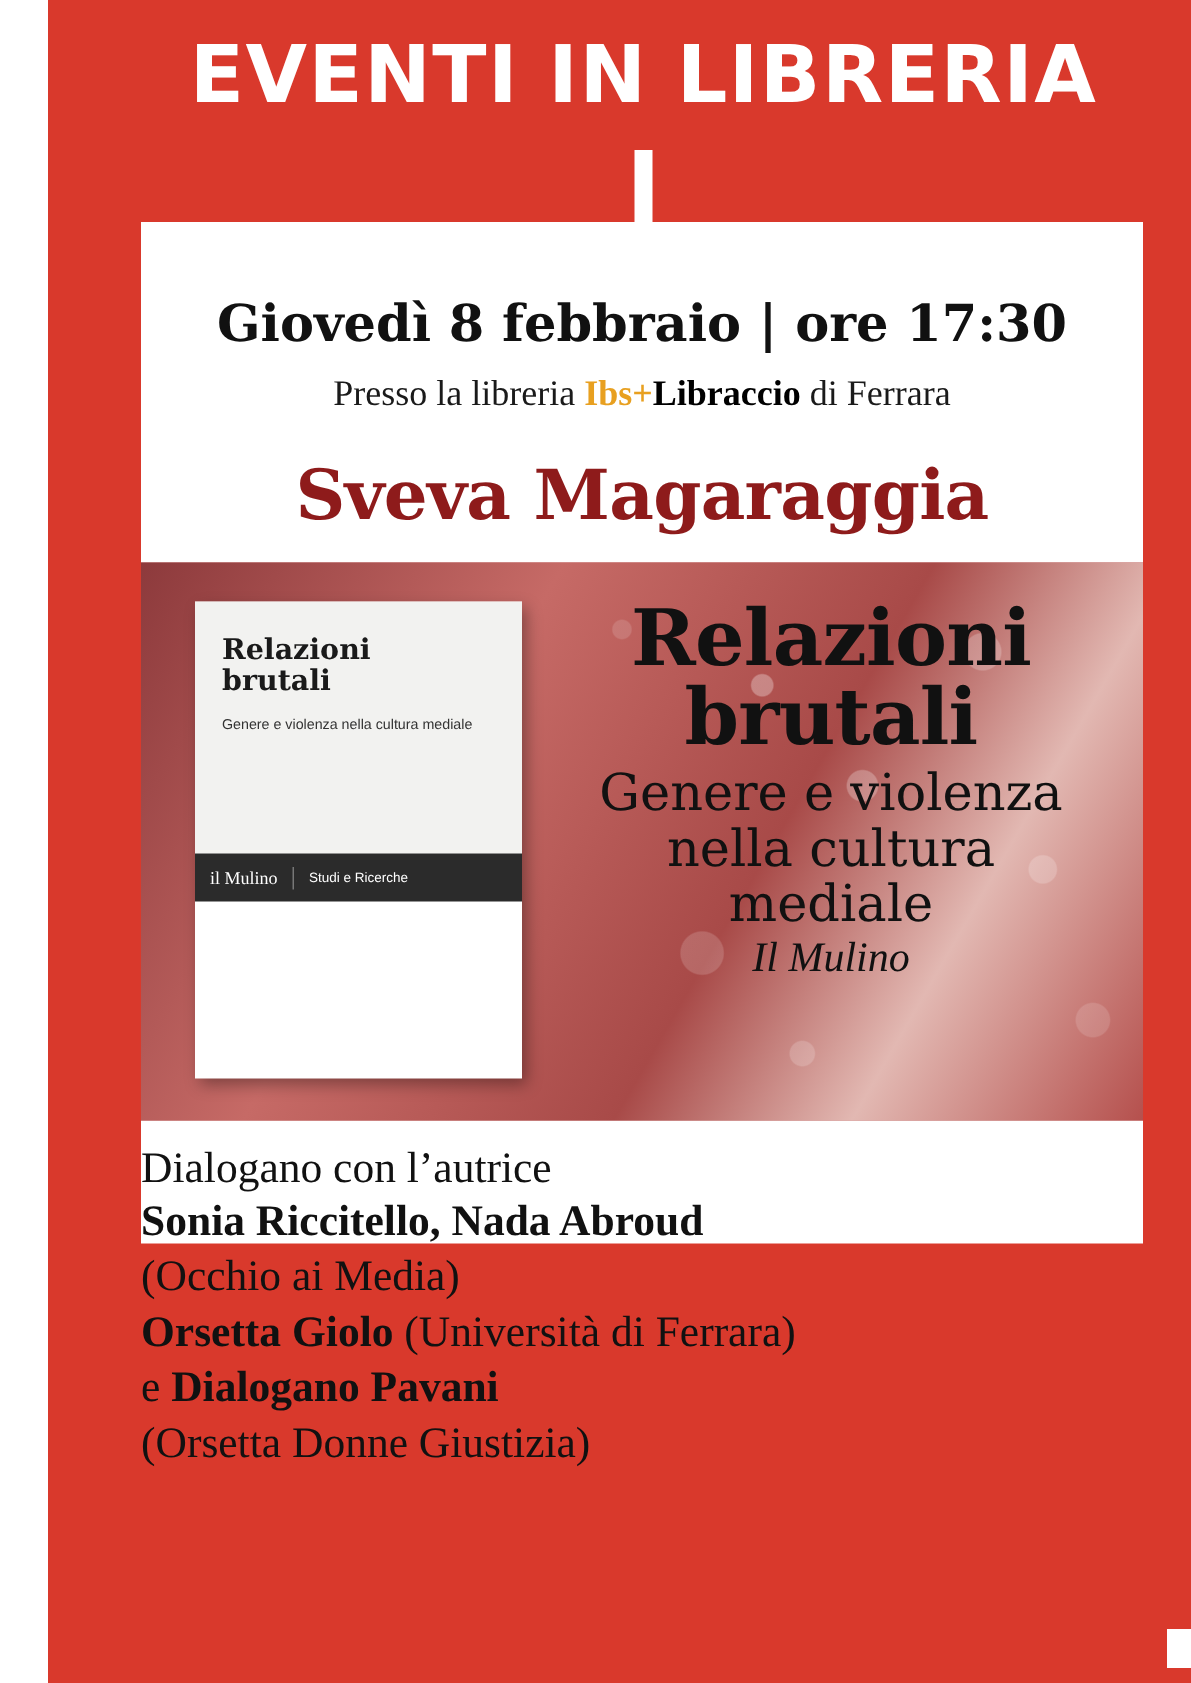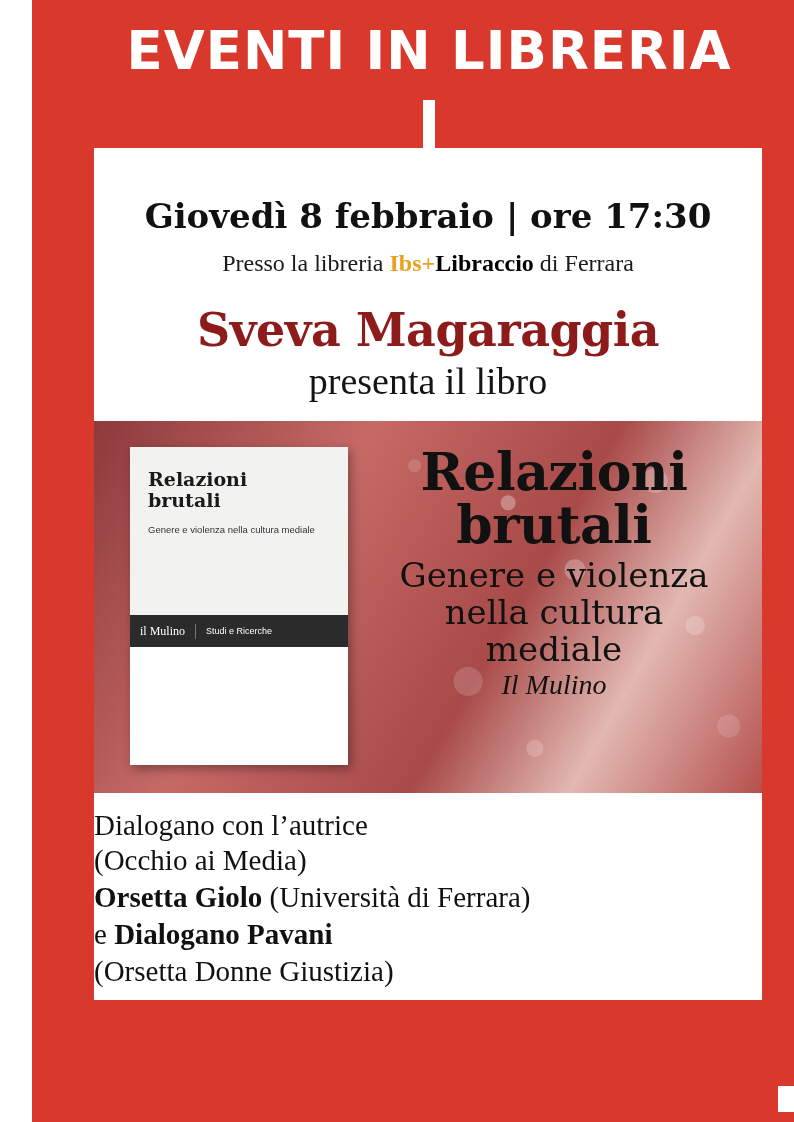--- a/index.html
+++ b/index.html
@@ -48,21 +48,21 @@
     width: 60px;
     height: 95px;
   }
 
   
   .card {
     position: absolute;
     left: 62px;
     top: 148px;
     width: 668px;
-    height: 852px;
+    height: 681px;
     background: #ffffff;
     box-sizing: border-box;
     padding: 0;
   }
 
   .date-line {
     margin-top: 48px;
     text-align: center;
     font-family: "DejaVu Serif", serif;
     font-weight: bold;
@@ -267,21 +267,20 @@
       <span>ore 17:30</span>
     </div>
 
     <div class="venue-line">
       <span>Presso la libreria</span>
       <span class="shop"><span class="ibs">Ibs</span><span class="plus">+</span><span class="libraccio">Libraccio</span></span>
       <span>di Ferrara</span>
     </div>
 
     <div class="presenter">Sveva Magaraggia</div>
-    <div class="presenta">presenta il libro</div>
 
     <div class="band">
 
       <div class="book">
         <div class="book-top">
           <div class="book-title">Relazioni<br>brutali</div>
           <div class="book-sub">Genere e violenza nella cultura mediale</div>
         </div>
         <div class="book-foot">
           <span class="book-pub">il Mulino</span>
@@ -292,20 +291,21 @@
       <div class="band-text">
         <div class="band-title">Relazioni<br>brutali</div>
         <div class="band-subtitle">Genere e violenza<br>nella cultura<br>mediale</div>
         <div class="band-publisher">Il Mulino</div>
       </div>
 
     </div>
 
     <div class="dialog">
       <div class="dialog-intro">Dialogano con l’autrice</div>
+      <div class="dialog-line b">Sonia Riccitello,  Nada Abroud</div>
       <div class="dialog-line">(Occhio ai Media)</div>
       <div class="dialog-line">
         <span class="b">Orsetta Giolo</span>
         <span>(Università di Ferrara)</span>
       </div>
       <div class="dialog-line">
         <span>e</span>
         <span class="b">Dialogano Pavani</span>
       </div>
       <div class="dialog-line">(Orsetta Donne Giustizia)</div>

